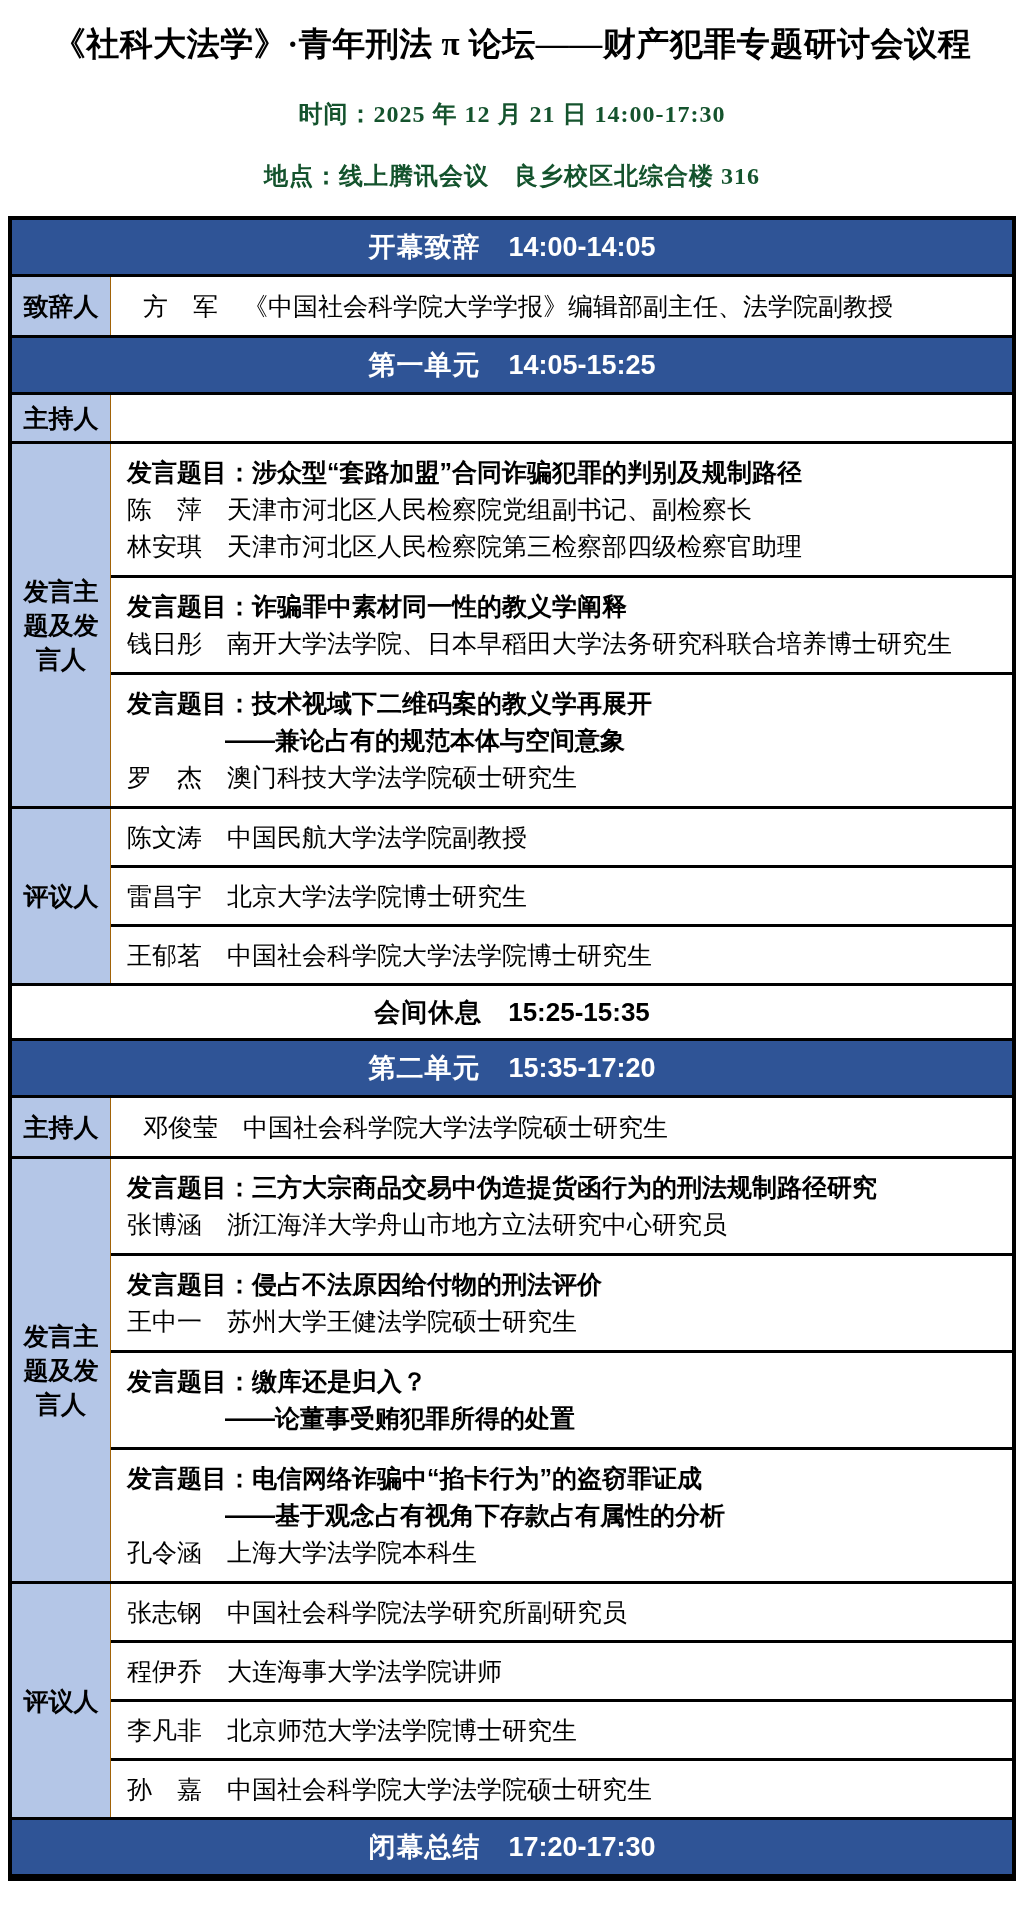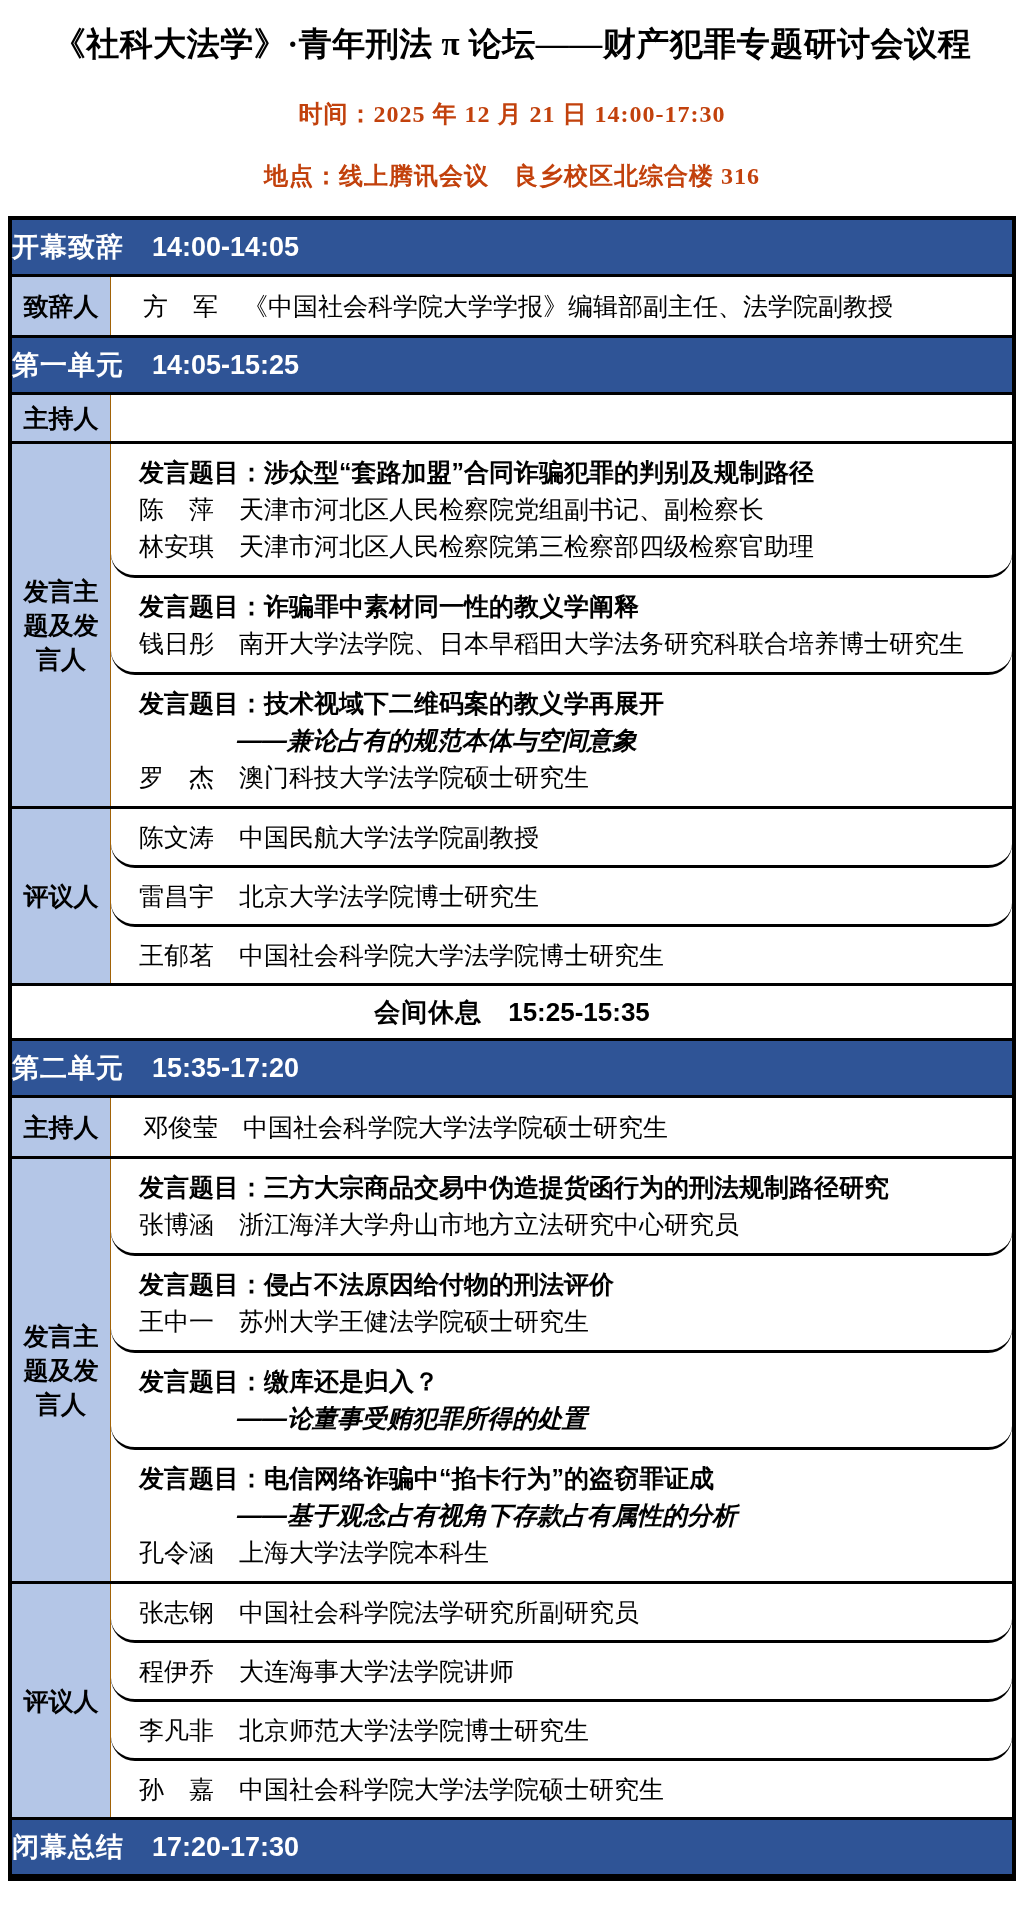--- a/index.html
+++ b/index.html
@@ -5,52 +5,52 @@
   html,body{margin:0;padding:0;background:#fff;color:#000;}
   body{width:1024px;font-family:"Liberation Sans",sans-serif;}
 
   
   .doc-title{
     text-align:center;font-family:"Liberation Serif",serif;font-weight:bold;
     font-size:33px;line-height:40px;margin:24px 10px 0 10px;letter-spacing:.5px;
   }
   .info-line{
     text-align:center;font-family:"Liberation Serif",serif;font-weight:bold;
-    font-size:24px;color:#c2410c;letter-spacing:1px;
+    font-size:24px;color:#14532d;letter-spacing:1px;
   }
   .info-time{margin-top:34px;}
   .info-loc{margin-top:30px;}
 
   
   .agenda{
     margin:24px 8px 4px 8px;border:4px solid #000;background:#fff;
   }
   .sec-head{
     background:#2F5496;color:#fff;height:54px;display:flex;align-items:center;
-    font-weight:bold;font-size:27px;border-bottom:3px solid #000;
+    justify-content:center;font-weight:bold;font-size:27px;border-bottom:3px solid #000;
     letter-spacing:1px;
   }
   .sec-head .sec-time{margin-left:28px;letter-spacing:0;}
   .row{display:flex;border-bottom:3px solid #000;}
   .row:last-child{border-bottom:none;}
   .label{
     width:99px;box-sizing:border-box;background:#B4C6E7;border-right:1px solid #a16207;
     display:flex;align-items:center;justify-content:center;text-align:center;
     font-weight:bold;font-size:25px;line-height:34px;padding:6px 7px;flex:0 0 auto;
   }
   .content{flex:1;min-width:0;display:flex;flex-direction:column;}
-  .subcell{border-bottom:3px solid #000;padding:10px 10px 10px 28px;border-radius:24px;}
+  .subcell{border-bottom:3px solid #000;padding:10px 10px 10px 16px;}
   .subcell:last-child{border-bottom:none;}
   .single{justify-content:center;min-height:58px;padding:4px 10px 4px 32px;box-sizing:border-box;}
   .single .person{display:flex;align-items:center;height:100%;}
   .person,.t-speaker,.rev-line{
     font-family:"Liberation Serif",serif;font-size:25px;line-height:37px;
   }
   .t-title,.t-sub{font-weight:bold;font-size:25px;line-height:37px;}
-  .t-sub{padding-left:98px;font-style:italic;}
+  .t-sub{padding-left:98px;}
   .rev{display:flex;align-items:center;min-height:56px;padding-top:0;padding-bottom:0;}
   .break-row{
     height:52px;display:flex;align-items:center;justify-content:center;
     font-weight:bold;font-size:26px;border-bottom:3px solid #000;letter-spacing:1px;
   }
   .break-row .sec-time{margin-left:26px;letter-spacing:0;}
 </style>
 </head>
 <body>
 

